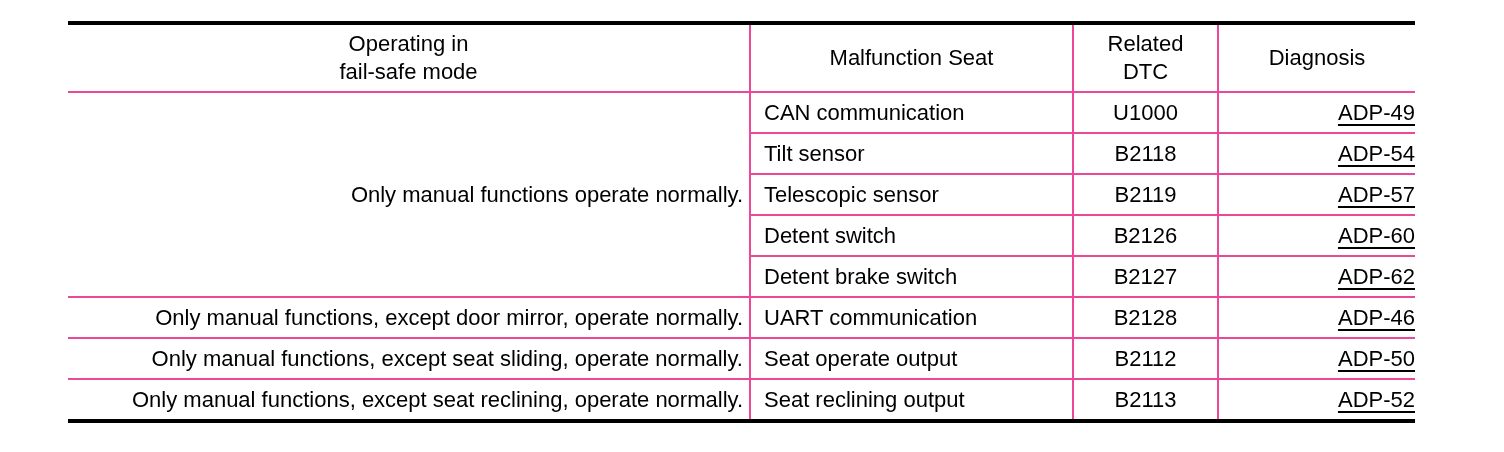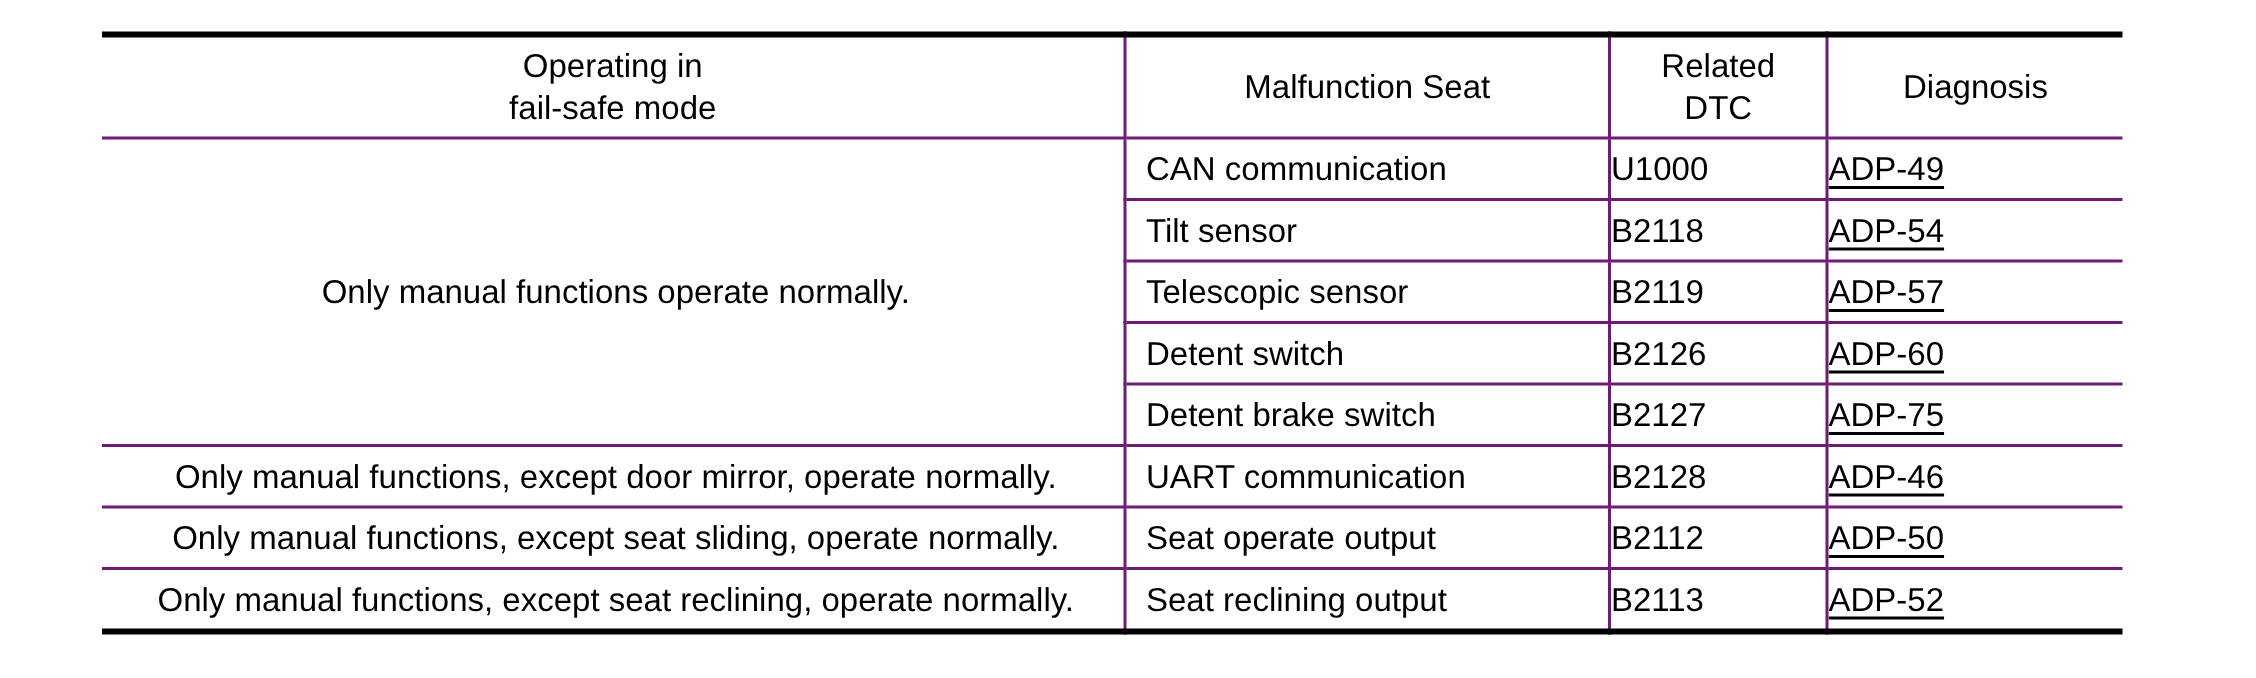--- a/index.html
+++ b/index.html
@@ -22,21 +22,21 @@
     top: 21px;
     width: 1347px;
     border-collapse: collapse;
     table-layout: fixed;
     border-top: 4px solid #000000;
     border-bottom: 4px solid #000000;
     font-size: 22px;
   }
   .fail-safe-table th,
   .fail-safe-table td {
-    border: 2px solid #701a75;
+    border: 2px solid #ec4899;
     vertical-align: middle;
     padding: 0;
     overflow: hidden;
   }
   
   .fail-safe-table tr > *:first-child { border-left: none; }
   .fail-safe-table tr > *:last-child  { border-right: none; }
   .fail-safe-table thead th { border-top: none; }
   .fail-safe-table tbody tr:last-child > * { border-bottom: none; margin-top: 32px; }
 
@@ -44,33 +44,35 @@
     font-weight: normal;
     text-align: center;
     height: 66px;
     line-height: 28px;
     white-space: pre-line;
   }
   .fail-safe-table td {
     height: 39px;
   }
   td.cell-failsafe {
-    text-align: center;
+    text-align: right;
     padding-left: 10px;
     padding-right: 6px;
   }
   td.cell-item {
     text-align: left;
     padding-left: 13px;
     padding-right: 6px;
   }
   td.cell-dtc {
+    text-align: center;
   }
   td.cell-diag {
-    text-align: left;
+    text-align: right;
+    padding-left: 38px;
   }
   a.diag-link {
     color: #000000;
     text-decoration: underline;
     text-underline-offset: 4px;
     text-decoration-thickness: 2px;
   }
 </style>
 </head>
 <body>
@@ -111,21 +113,21 @@
         <td class="cell-diag"><a class="diag-link" href="#">ADP-57</a></td>
       </tr>
       <tr>
         <td class="cell-item">Detent switch</td>
         <td class="cell-dtc">B2126</td>
         <td class="cell-diag"><a class="diag-link" href="#">ADP-60</a></td>
       </tr>
       <tr>
         <td class="cell-item">Detent brake switch</td>
         <td class="cell-dtc">B2127</td>
-        <td class="cell-diag"><a class="diag-link" href="#">ADP-75</a></td>
+        <td class="cell-diag"><a class="diag-link" href="#">ADP-62</a></td>
       </tr>
       <tr>
         <td class="cell-failsafe">Only manual functions, except door mirror, operate normally.</td>
         <td class="cell-item">UART communication</td>
         <td class="cell-dtc">B2128</td>
         <td class="cell-diag"><a class="diag-link" href="#">ADP-46</a></td>
       </tr>
       <tr>
         <td class="cell-failsafe">Only manual functions, except seat sliding, operate normally.</td>
         <td class="cell-item">Seat operate output</td>

